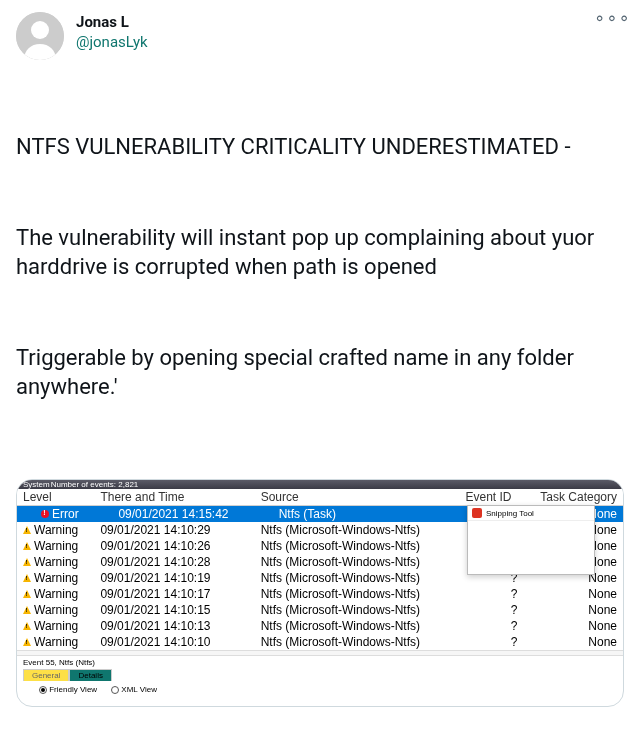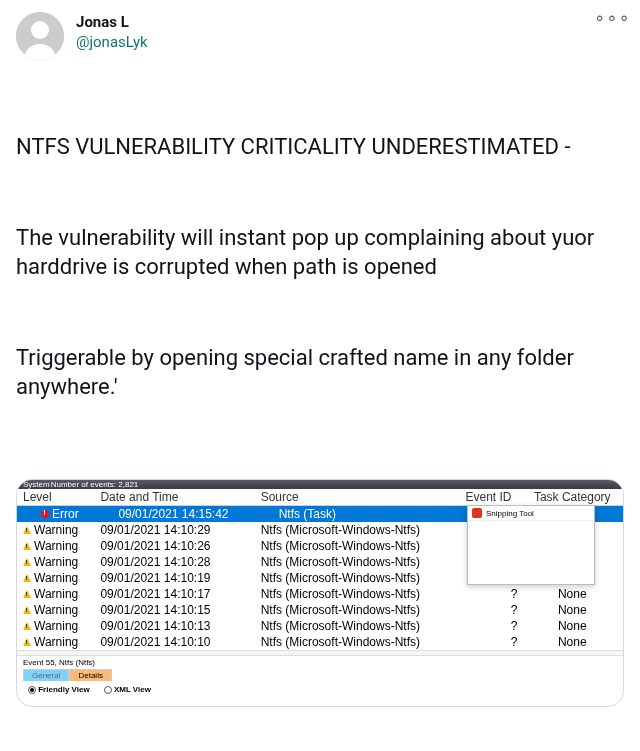--- a/index.html
+++ b/index.html
@@ -22,30 +22,30 @@
   .grid tr.sel td { background: #0078d7; color: #fff; padding-left: 24px; }
   .lvl { display:inline-flex; align-items:center; gap:3px; }
   .ic-err { display:inline-block; width:8px; height:8px; border-radius:50%; background:#e81123; position:relative; }
   .ic-err::after { content:"!"; color:#fff; font-size:7px; position:absolute; left:2.2px; top:-1px; font-weight:700; }
   .ic-warn { display:inline-block; width:0; height:0; border-left:4.5px solid transparent; border-right:4.5px solid transparent; border-bottom:8px solid #f7b500; position:relative; }
   .ic-warn::after{ content:"!"; color:#000; font-size:6px; position:absolute; left:-1.5px; top:1px; font-weight:700;}
   .divider { height: 6px; background: #f6f6f6; border-top:1px solid #ddd; border-bottom:1px solid #ddd;}
   .panel { padding: 2px 6px 6px 6px; font-size: 8px; }
   .panel-title { font-size: 8px; margin-bottom:2px;}
   .tabs { display:flex; gap:0; font-size:8px; margin-bottom:4px;}
-  .tab { border:1px solid #ccc; border-bottom:none; padding:1px 8px; background:#fdba74;}
-  .tab.inactive { background:#7dd3fc; color:#666;}
-  .viewopts { display:flex; gap:14px; align-items:center; margin:2px 0 6px 5px; font-size:8px;font-weight:bold;}
+  .tab { border:1px solid #ccc; border-bottom:none; padding:1px 8px; background:#0f766e;}
+  .tab.inactive { background:#fde047; color:#666;}
+  .viewopts { display:flex; gap:14px; align-items:center; margin:2px 0 6px 16px; font-size:8px;}
   .radio { width:8px; height:8px; border:1px solid #555; border-radius:50%; display:inline-block; vertical-align:middle; position:relative;}
   .radio.on::after{ content:""; width:4px; height:4px; background:#000; border-radius:50%; position:absolute; left:1px; top:1px;}
-  .snip { position:absolute; right:28px; top:25px; width:128px; height:80px; background:#fff; border:1px solid #bbb; box-shadow:0 2px 6px rgba(0,0,0,.2); font-size:8px;}
+  .snip { position:absolute; right:28px; top:25px; width:128px; height:70px; background:#fff; border:1px solid #bbb; box-shadow:0 2px 6px rgba(0,0,0,.2); font-size:8px;}
   .snip-title { border-bottom:1px solid #eee; padding:2px 4px; display:flex; align-items:center; gap:4px;}
   .snip-ic { width:10px;height:10px; background:#d32; border-radius:2px; display:inline-block;}
   .media-inner { position: relative; }
-  .grid th:last-child, .grid td:last-child { text-align:center;margin-top:7px; }
+  .grid th:last-child, .grid td:last-child { text-align:right;margin-top:7px; }
   .hdr-right { text-align:right !important; padding-right:10px !important;}
   .td-ev { text-align:right; padding-right:4px !important;}
 </style>
 </head>
 <body>
 
 <div class="tweet">
   <div class="header">
     <div class="avatar">
       <svg viewBox="0 0 48 48">
@@ -70,21 +70,21 @@
 <div class="media">
  <div class="media-inner">
   <div class="bar">
     <span>System</span>
     <span>Number of events: 2,821</span>
   </div>
   <table class="grid">
     <thead>
           <tr>
       <th>Level</th>
-      <th>Date and Time</th>
+      <th>There and Time</th>
       <th>Source</th>
       <th class="hdr-right">Event ID</th>
       <th>Task Category</th>
     </tr>
         </thead>
     <tbody id="evrows">
           <tr class="sel">
             <td><span class="lvl"><span class="ic-err"></span>Error</span></td>
             <td>09/01/2021 14:15:42</td>
             <td>Ntfs (Task)</td>

